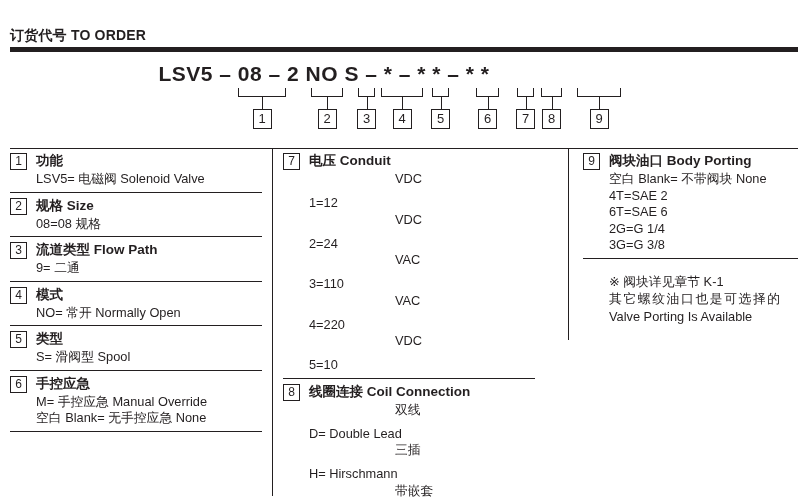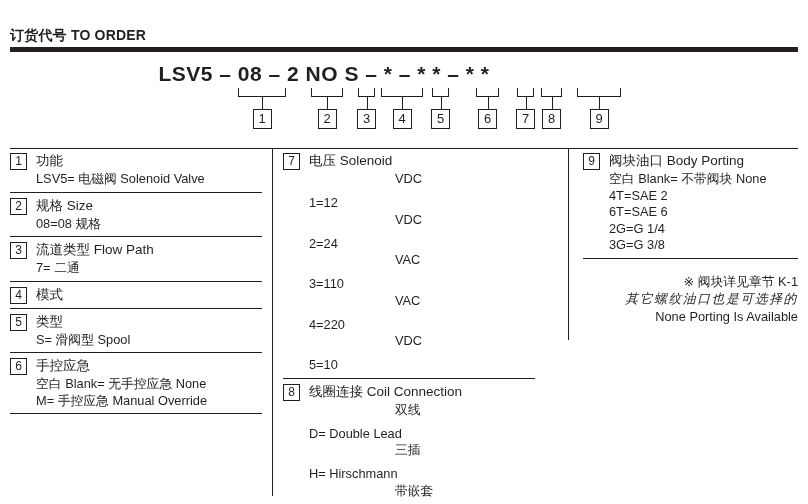--- a/index.html
+++ b/index.html
@@ -105,21 +105,21 @@
   .entry-num {
     flex: 0 0 auto;
     width: 17px; height: 17px;
     border: 1.3px solid #231f20;
     font-size: 12px;
     line-height: 15px;
     text-align: center;
   }
   .entry-title {
     font-size: 13.5px;
-    font-weight: normal;
+    font-weight: bold;
     line-height: 16px;
     padding-top: 0px;
     white-space: nowrap;
   }
   .entry-lines {
     padding-left: 26px;
     padding-top: 1px;
   }
   .line {
     font-size: 12.8px;
@@ -129,24 +129,23 @@
   .row2 { display: flex; }
   .row2 .c1 { width: 86px; flex: 0 0 auto; margin-top: 24px; }
   .row2 .c2 { flex: 0 0 auto; }
   .hr {
     border-top: 1.5px solid #231f20;
     margin-top: 4px;
   }
   .note {
     padding-left: 26px;
     padding-top: 9px;
-    text-align: right;
   }
   .note .line { line-height: 17.5px; }
-  .note .sp { letter-spacing: 1.6px; font-style: italic; }
+  .note .sp { letter-spacing: 1.6px; }
 </style>
 </head>
 <body>
 
 <div id="header">
   <div id="header-title">订货代号 TO ORDER</div>
   <div id="header-rule"></div>
 </div>
 
 <div id="ordercode">LSV5 – 08 – 2 NO S – * – * * – * *</div>
@@ -223,59 +222,62 @@
         <div class="line">08=08 规格</div>
       </div>
       <div class="hr"></div>
     </div>
     <div class="entry">
       <div class="entry-head">
         <div class="entry-num">3</div>
         <div class="entry-title">流道类型 Flow Path</div>
       </div>
       <div class="entry-lines">
-        <div class="line">7= 二通</div>
+        <div class="line">9= 二通</div>
       </div>
       <div class="hr"></div>
     </div>
     <div class="entry">
       <div class="entry-head">
         <div class="entry-num">4</div>
         <div class="entry-title">模式</div>
       </div>
+      <div class="entry-lines">
+        <div class="line">NO= 常开 Normally Open</div>
+      </div>
       <div class="hr"></div>
     </div>
     <div class="entry">
       <div class="entry-head">
         <div class="entry-num">5</div>
         <div class="entry-title">类型</div>
       </div>
       <div class="entry-lines">
         <div class="line">S= 滑阀型 Spool</div>
       </div>
       <div class="hr"></div>
     </div>
     <div class="entry">
       <div class="entry-head">
         <div class="entry-num">6</div>
         <div class="entry-title">手控应急</div>
       </div>
       <div class="entry-lines">
+        <div class="line">M= 手控应急 Manual Override</div>
         <div class="line">空白 Blank= 无手控应急 None</div>
-        <div class="line">M= 手控应急 Manual Override</div>
       </div>
       <div class="hr"></div>
     </div>
   </div>
 
 <div class="column" id="col2">
     <div class="entry">
       <div class="entry-head">
         <div class="entry-num">7</div>
-        <div class="entry-title">电压 Solenoid</div>
+        <div class="entry-title">电压 Conduit</div>
       </div>
       <div class="entry-lines">
         <div class="line row2">
           <span class="c1">1=12</span>
           <span class="c2">VDC</span>
         </div>
         <div class="line row2">
           <span class="c1">2=24</span>
           <span class="c2">VDC</span>
         </div>
@@ -332,15 +334,15 @@
         <div class="line">4T=SAE 2</div>
         <div class="line">6T=SAE 6</div>
         <div class="line">2G=G 1/4</div>
         <div class="line">3G=G 3/8</div>
       </div>
       <div class="hr"></div>
     </div>
     <div class="note">
       <div class="line">※ 阀块详见章节 K-1</div>
       <div class="line sp">其它螺纹油口也是可选择的</div>
-      <div class="line">None Porting Is Available</div>
+      <div class="line">Valve Porting Is Available</div>
     </div>
   </div>
 
 </body></html>

